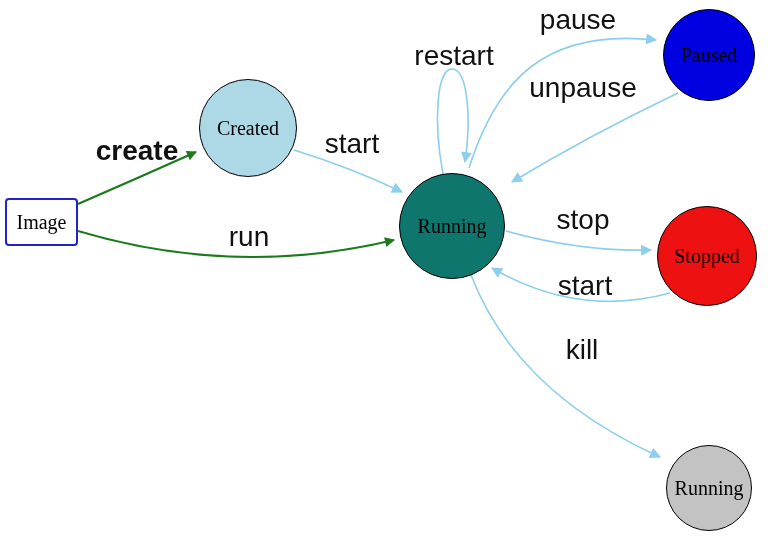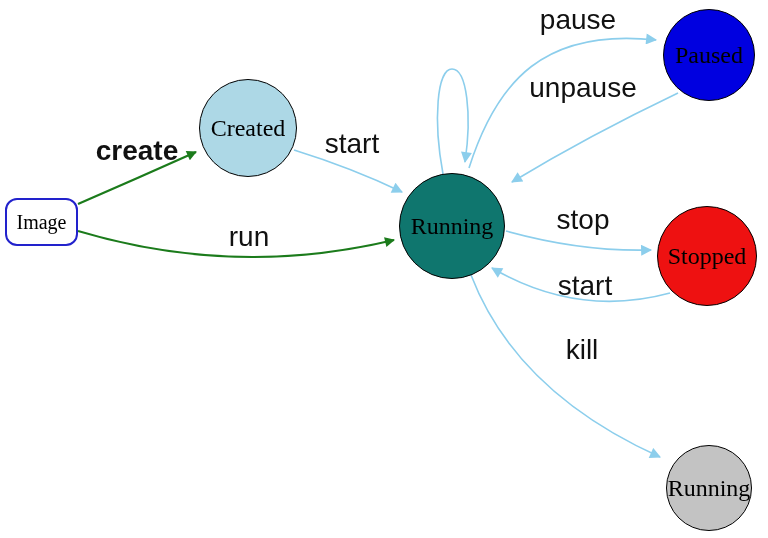--- a/index.html
+++ b/index.html
@@ -13,26 +13,26 @@
   .edges{position:absolute;left:0;top:0;width:768px;height:538px;}
   .edge{fill:none;}
   .edge-blue{stroke:var(--edge-blue,#8cceec);stroke-width:1.6;}
   .edge-green{stroke:var(--edge-green,#1b7b1b);stroke-width:2.2;}
   .node{
     position:absolute;
     border:1.5px solid #000;
     border-radius:50%;
     display:flex;align-items:center;justify-content:center;
     font-family:"Liberation Serif", serif;
-    font-size:24px;color:#000;
+    font-size:20px;color:#000;
     box-sizing:border-box;
     z-index:2;
   }
   .node-rect{
-    border-radius:12px;
+    border-radius:4px;
     border-width:2px;
     font-size:20px;
     background:#fff;
   }
   .edge-label{
     position:absolute;
     transform:translate(-50%,-50%);
     font-family:"Liberation Sans", sans-serif;
     font-size:28px;
     color:#111;
@@ -86,19 +86,20 @@
     <span>Stopped</span>
   </div>
 
   <div class="node" style="left: 666px; top: 445px; width: 86px; height: 86px; background: rgb(195, 195, 195); border-color: rgb(0, 0, 0);">
     <span>Running</span>
   </div>
 
   <div class="edge-label" style="left:137px;top:151px;font-weight:bold;">create</div>
   <div class="edge-label" style="left:249px;top:237px;">run</div>
   <div class="edge-label" style="left:352px;top:144px;">start</div>
+  <div class="edge-label" style="left:454px;top:56px;">restart</div>
   <div class="edge-label" style="left:578px;top:20px;">pause</div>
   <div class="edge-label" style="left:583px;top:220px;">stop</div>
   <div class="edge-label" style="left:583px;top:88px;">unpause</div>
   <div class="edge-label" style="left:585px;top:286px;">start</div>
   <div class="edge-label" style="left:582px;top:350px;">kill</div>
 
 </div>
 
 </body></html>

